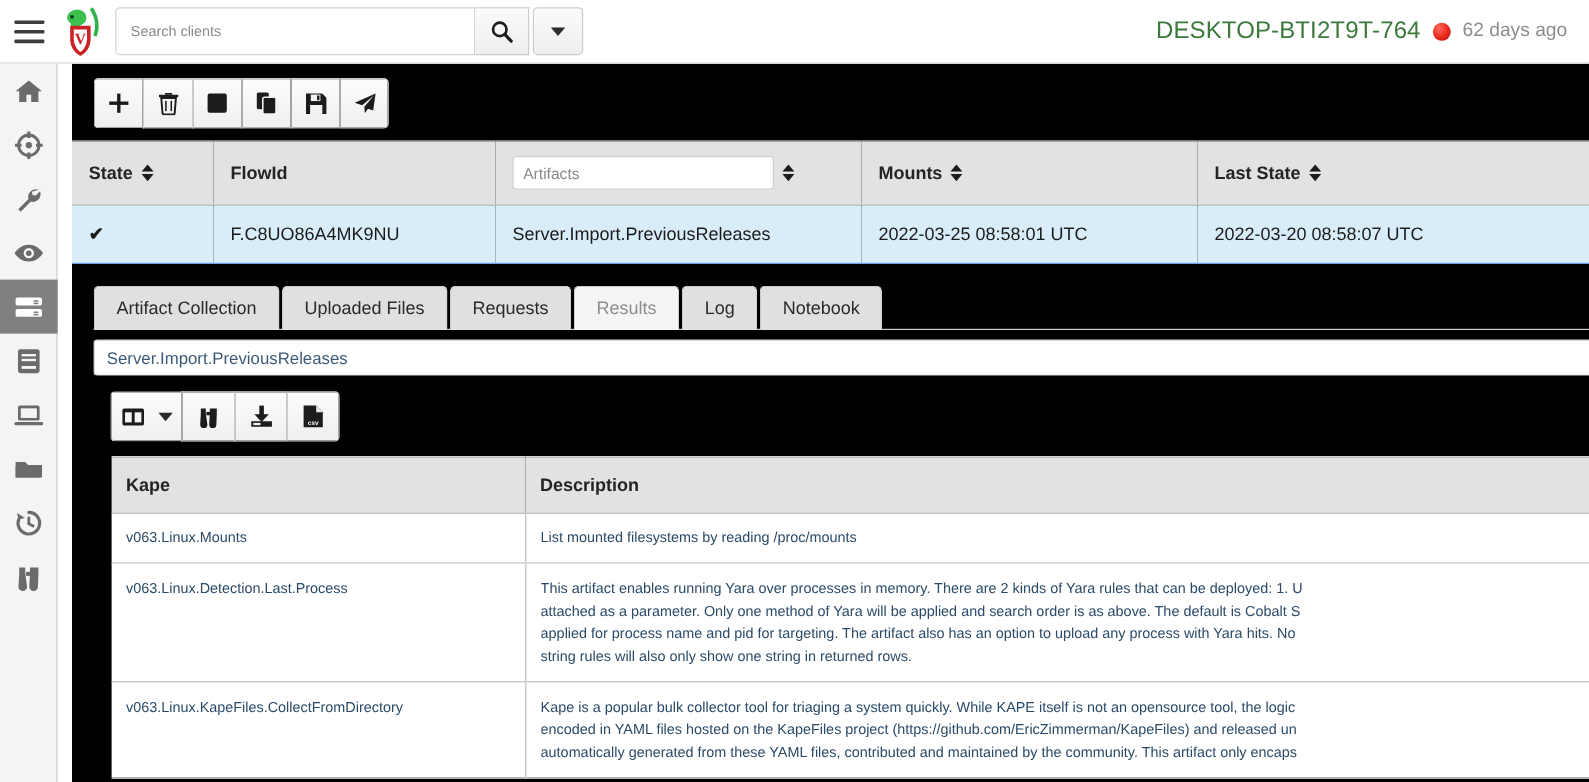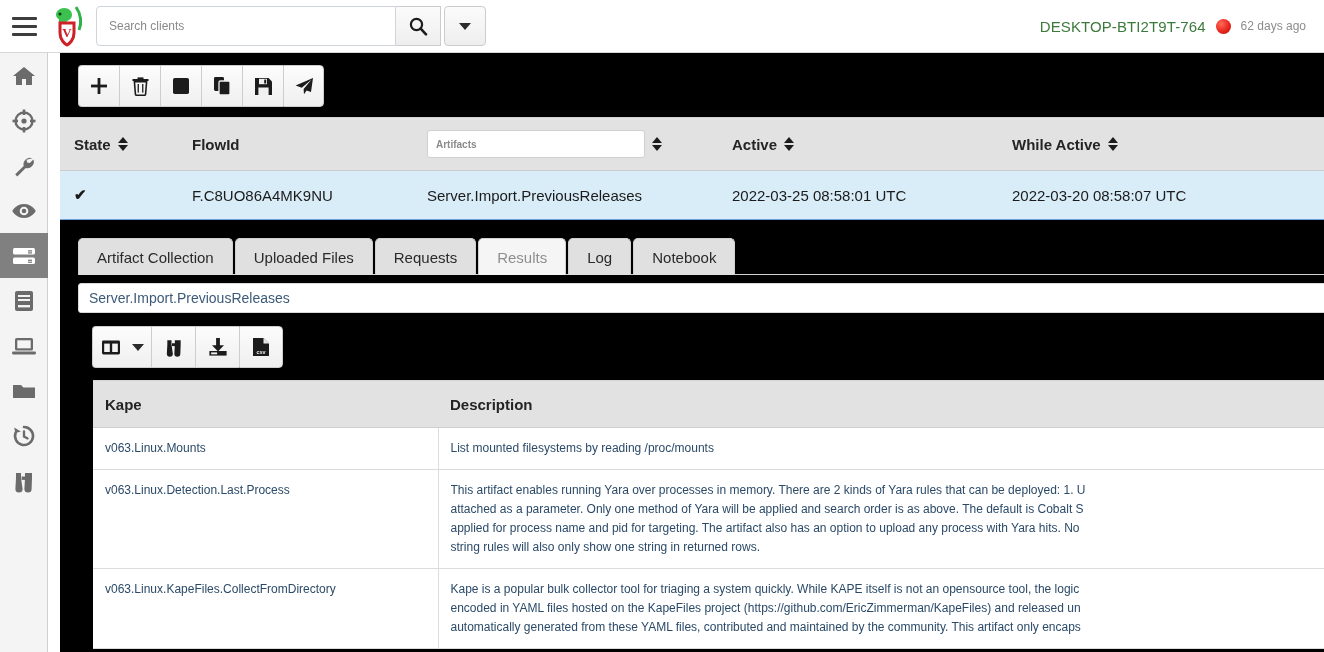--- a/index.html
+++ b/index.html
@@ -60,29 +60,29 @@
     width: 0; height: 0;
     border-left: 6px solid transparent;
     border-right: 6px solid transparent;
     border-top: 7px solid #2b2b2b;
   }
   .nav-right {
     margin-left: auto; display: flex; align-items: center;
     gap: 10px; padding-right: 18px;
   }
   .hostname {
-    color: #3c7a3c; font-size: 15px; letter-spacing: .1px;
+    color: #3c7a3c; font-size: 20px; letter-spacing: .1px;
     cursor: pointer;
   }
   .status-dot {
     width: 15px; height: 15px; border-radius: 50%;
     background: radial-gradient(circle at 35% 32%, #ff6a5c 0%, #e8261c 55%, #b51309 100%);
     display: inline-block;
   }
-  .lastseen { color: #8d8d8d; font-size: 12px; }
+  .lastseen { color: #8d8d8d; font-size: 16px; }
 
   
   .sidebar {
     position: absolute; top: 53px; left: 0;
     width: 48px; height: 599px;
     background: #f4f4f4;
     border-right: 1px solid #cfcfcf;
     z-index: 25;
   }
   .side-item {
@@ -136,21 +136,21 @@
     display: block; width: 0; height: 0;
     border-left: 5px solid transparent;
     border-right: 5px solid transparent;
   }
   .sort-arrows i.up { border-bottom: 6px solid #1c1c1c; }
   .sort-arrows i.dn { border-top: 6px solid #1c1c1c; }
   .filter-box {
     width: 218px; height: 28px;
     border: 1px solid #cfcfcf; border-radius: 3px;
     background: #fff; color: #8a8a8a;
-    font-weight: bold; font-size: 10px;
+    font-weight: normal; font-size: 13px;
     padding: 4px 8px; display: flex; align-items: center;
   }
   .flow-table td {
     background: #d9edf9;
     border-bottom: 1px solid #6f9fe0;
     font-size: 15px; color: #1b1b1b;
     padding: 13px 10px 13px 14px;
     height: 49px; vertical-align: middle;
   }
   .state-check { font-size: 17px; color: #111; font-weight: bold; }
@@ -421,30 +421,30 @@
               <span>Artifacts</span>
             </div>
             <span class="sort-arrows">
                 <i class="up"></i>
                 <i class="dn"></i>
               </span>
           </div>
         </th>
         <th style="width:280px">
           <div class="th-inner">
-            <span>Active</span>
+            <span>Mounts</span>
             <span class="sort-arrows">
                 <i class="up"></i>
                 <i class="dn"></i>
               </span>
           </div>
         </th>
         <th>
           <div class="th-inner">
-            <span>While Active</span>
+            <span>Last State</span>
             <span class="sort-arrows">
                 <i class="up"></i>
                 <i class="dn"></i>
               </span>
           </div>
         </th>
       </tr>
     </thead>
     <tbody>
       <tr>

